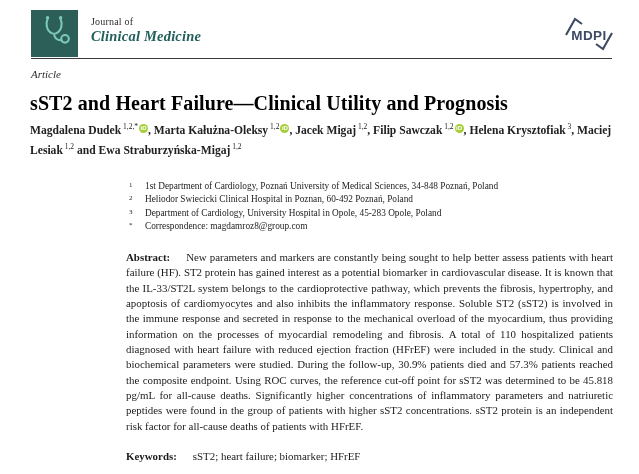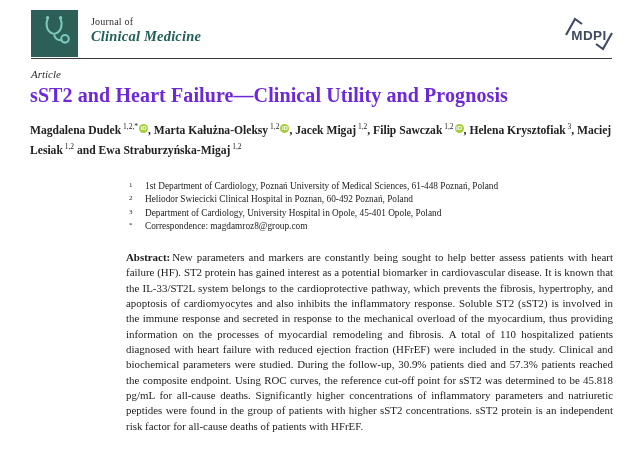--- a/index.html
+++ b/index.html
@@ -29,22 +29,22 @@
   .header-rule {
     position:absolute; left:31px; top:58px; width:581px;
     border-top:1.7px solid #3b3b3b;
   }
   
   .article-type {
     position:absolute; left:31px; top:68px;
     font-style:italic; font-size:11px; color:#2a2a2c;
   }
   .title {
-    position:absolute; left:30px; top:83px; width:585px;
-    font-size:20px; font-weight:bold; color:#6d28d9;
+    position:absolute; left:30px; top:91px; width:585px;
+    font-size:20px; font-weight:bold; color:#000000;
     letter-spacing:0.1px; line-height:1.25;
   }
   .authors {
     position:absolute; left:30px; top:119px; width:586px;
     font-size:11.6px; font-weight:bold; color:#212123;
     line-height:16.5px;
   }
   .authors sup { font-size:7.5px; font-weight:normal; }
   .orcid {
     display:inline-block; width:9px; height:9px;
@@ -66,21 +66,21 @@
     position:relative; top:-1px;
   }
   .aff-text { flex:1; }
   .aff-email { cursor:pointer; }
   
   .abstract {
     position:absolute; left:126px; top:250px; width:487px;
     font-size:10.9px; line-height:15.35px;
     text-align:justify; color:#1b1b1d;
   }
-  .abstract .lead, .keywords .lead { font-weight:bold; margin-right:2px; }
+  .abstract .lead, .keywords .lead { font-weight:bold; margin-right:16px; }
   .keywords {
     position:absolute; left:126px; top:450px; width:487px;
     font-size:10.9px; color:#1b1b1d;
   }
 </style>
 </head>
 <body>
 
 <div class="page">
 
@@ -118,34 +118,37 @@
   <div class="header-rule"></div>
 
   <div class="article-type">Article</div>
   <h1 class="title">sST2 and Heart Failure—Clinical Utility and Prognosis</h1>
 
   <div class="authors"><span><span>Magdalena Dudek</span><sup>&nbsp;1,2,*</sup><span class="orcid">iD</span><span>, </span></span><span><span>Marta Kałużna-Oleksy</span><sup>&nbsp;1,2</sup><span class="orcid">iD</span><span>, </span></span><span><span>Jacek Migaj</span><sup>&nbsp;1,2</sup><span>, </span></span><span><span>Filip Sawczak</span><sup>&nbsp;1,2</sup><span class="orcid">iD</span><span>, </span></span><span><span>Helena Krysztofiak</span><sup>&nbsp;3</sup><span>, </span></span><span><span>Maciej Lesiak</span><sup>&nbsp;1,2</sup><span> and </span></span><span><span>Ewa Straburzyńska-Migaj</span><sup>&nbsp;1,2</sup></span></div>
 
   <div class="affiliations">
       <div class="aff-row">
         <span class="aff-marker">1</span>
-        <span class="aff-text">1st Department of Cardiology, Poznań University of Medical Sciences, 61-448 Poznań, Poland</span>
+        <span class="aff-text">1st Department of Cardiology, Poznań University of Medical Sciences, 34-848 Poznań, Poland</span>
       </div>
       <div class="aff-row">
         <span class="aff-marker">2</span>
         <span class="aff-text">Heliodor Swiecicki Clinical Hospital in Poznan, 60-492 Poznań, Poland</span>
       </div>
       <div class="aff-row">
         <span class="aff-marker">3</span>
-        <span class="aff-text">Department of Cardiology, University Hospital in Opole, 45-401 Opole, Poland</span>
+        <span class="aff-text">Department of Cardiology, University Hospital in Opole, 45-283 Opole, Poland</span>
       </div>
       <div class="aff-row">
         <span class="aff-marker">*</span>
         <span class="aff-text">Correspondence:<span class="aff-email"> magdamroz8@group.com</span></span>
       </div>
     </div>
 
   <p class="abstract">
     <span class="lead">Abstract:</span><span>New parameters and markers are constantly being sought to help better assess patients with heart failure (HF). ST2 protein has gained interest as a potential biomarker in cardiovascular disease. It is known that the IL-33/ST2L system belongs to the cardioprotective pathway, which prevents the fibrosis, hypertrophy, and apoptosis of cardiomyocytes and also inhibits the inflammatory response. Soluble ST2 (sST2) is involved in the immune response and secreted in response to the mechanical overload of the myocardium, thus providing information on the processes of myocardial remodeling and fibrosis. A total of 110 hospitalized patients diagnosed with heart failure with reduced ejection fraction (HFrEF) were included in the study. Clinical and biochemical parameters were studied. During the follow-up, 30.9% patients died and 57.3% patients reached the composite endpoint. Using ROC curves, the reference cut-off point for sST2 was determined to be 45.818 pg/mL for all-cause deaths. Significantly higher concentrations of inflammatory parameters and natriuretic peptides were found in the group of patients with higher sST2 concentrations. sST2 protein is an independent risk factor for all-cause deaths of patients with HFrEF.</span>
   </p>
 
+  <p class="keywords">
+    <span class="lead">Keywords:</span><span>sST2; heart failure; biomarker; HFrEF</span>
+  </p>
 
 </div>
 
 </body></html>

